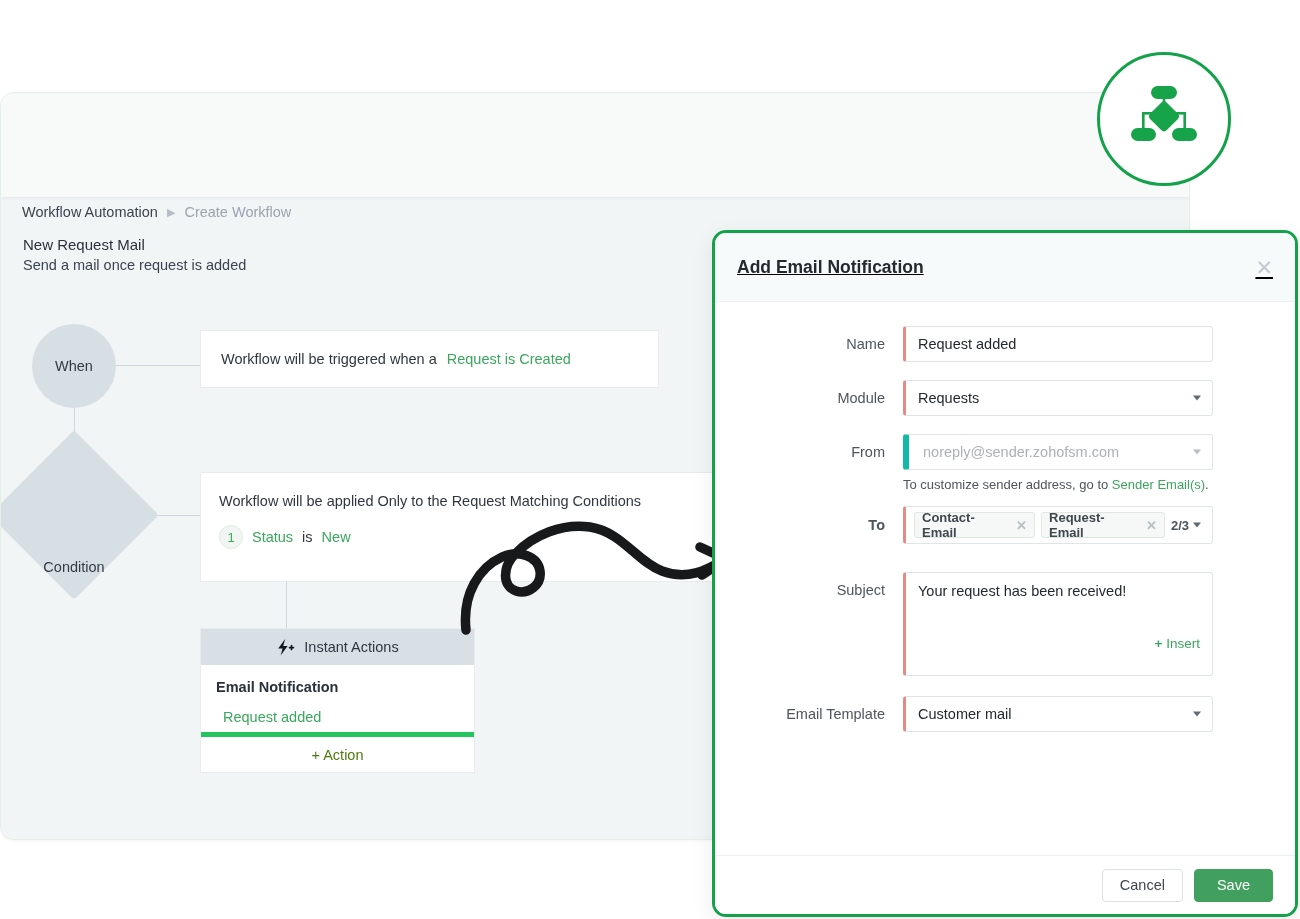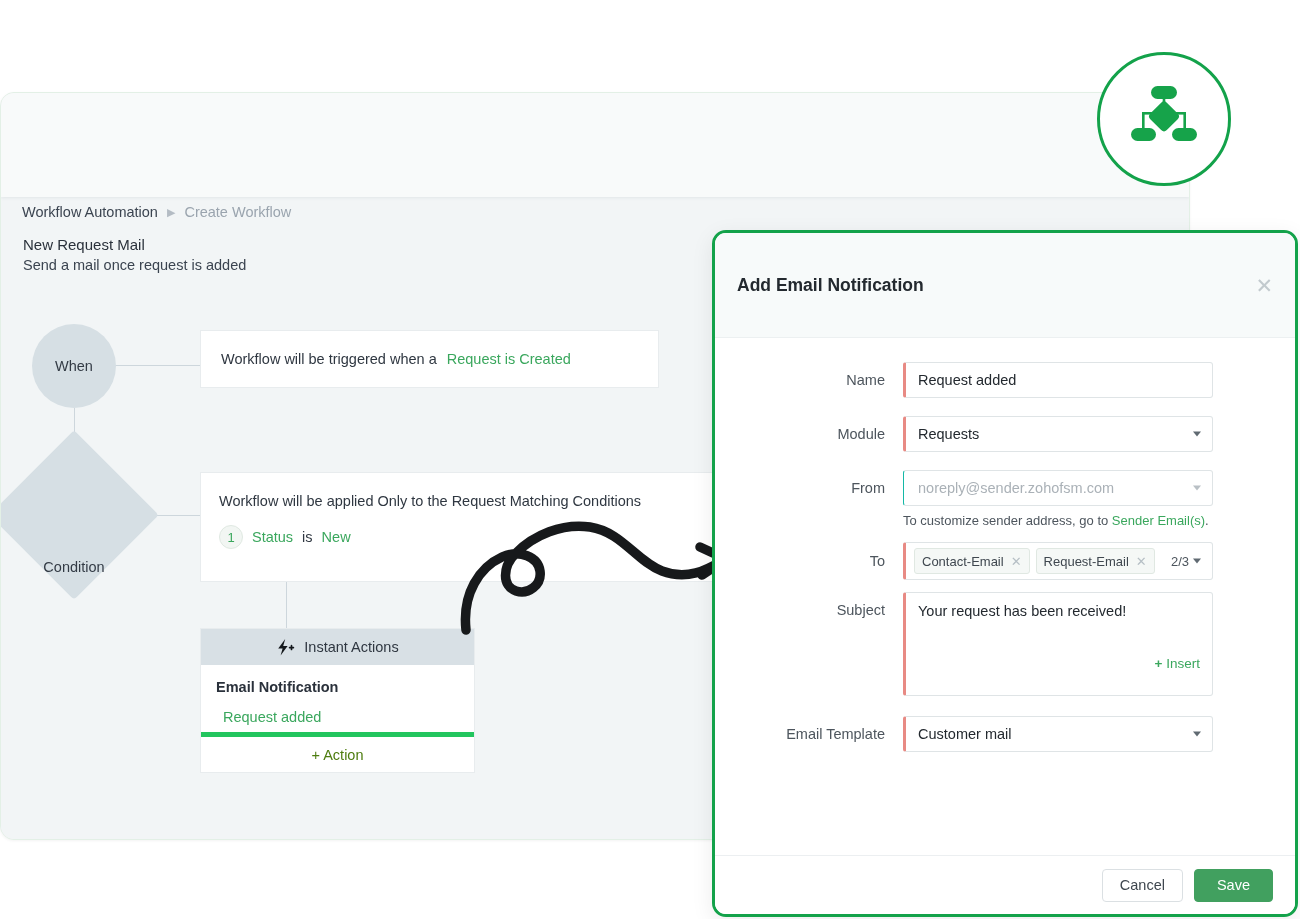--- a/index.html
+++ b/index.html
@@ -233,21 +233,22 @@
     box-sizing: border-box;
     z-index: 30;
     overflow: hidden;
     box-shadow: 0 6px 22px rgba(0,0,0,0.08);
   }
   .modal-head {
     height: 68px;
     background: #f7fafa;
     border-bottom: 1px solid #ecf0f1;
     display: flex; align-items: center;
-    padding: 18px 22px;
+    padding: 0 22px;
+    text-decoration: underline;
   }
   .modal-title {
     font-size: 17.5px; font-weight: bold; color: #23292f;
     flex: 1;
   }
   .modal-close {
     font-size: 21px; color: #c2cace; cursor: pointer;
     line-height: 1; font-weight: 300;
   }
   .modal-body {
@@ -281,21 +282,21 @@
     background: #fff;
     display: flex;
     align-items: center;
     padding: 0 12px;
     font-size: 14.5px;
     color: #23292f;
     box-sizing: border-box;
     width: 310px;
   }
   .input.wide { width: 310px; }
-  .input.noreq { border-left: 1px solid #14b8a6; padding-left: 14px; }
+  .input.noreq { border-left: 6px solid #14b8a6; padding-left: 14px; }
   .input.disabled { color: #aab1b7; background: #fff; }
   .caret {
     position: absolute; right: 11px; top: 50%;
     width: 0; height: 0;
     border-left: 4.5px solid transparent;
     border-right: 4.5px solid transparent;
     border-top: 5px solid #606a72;
     transform: translateY(-50%);
   }
   .hint {
@@ -517,21 +518,21 @@
         <div class="input wide noreq disabled">
           <span>noreply@sender.zohofsm.com</span>
           <span class="caret" style="border-top-color:#b9c0c5;"></span>
         </div>
         <div class="hint">
           <span>To customize sender address, go to </span><a href="#">Sender Email(s)</a><span>.</span>
         </div>
       </div>
     </div>
 
-    <div class="frow" style="margin-bottom:12px;">
+    <div class="frow" style="margin-bottom:28px;font-weight:bold;">
       <div class="flabel" style="line-height:38px;">To</div>
       <div class="fctl">
         <div class="chipbox">
           <span class="chip">
             <span>Contact-Email</span>
             <span class="chip-x">✕</span>
           </span>
           <span class="chip">
             <span>Request-Email</span>
             <span class="chip-x">✕</span>

